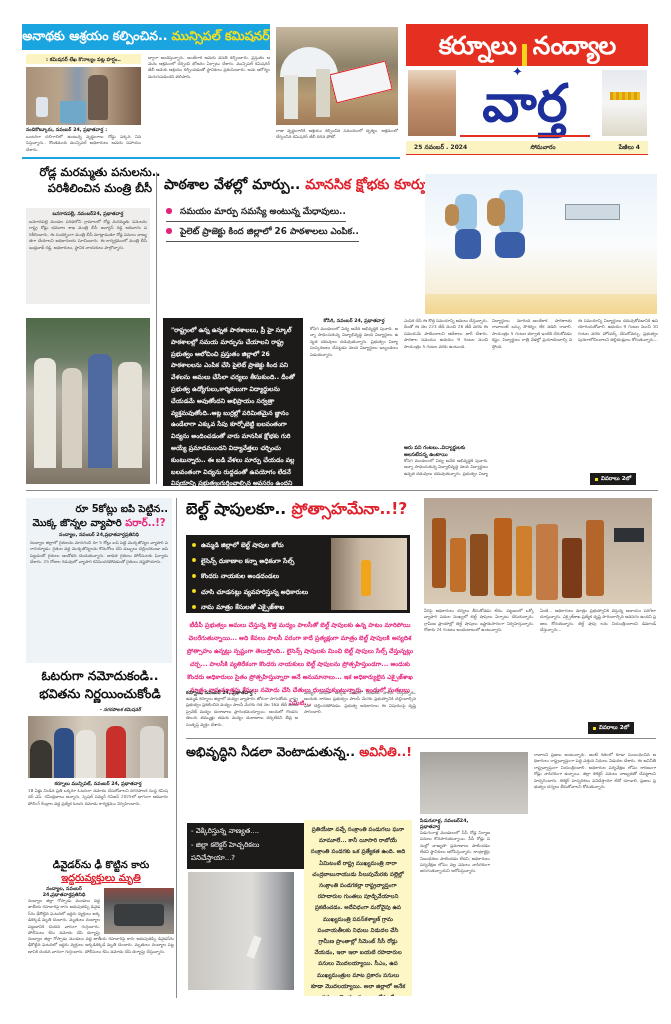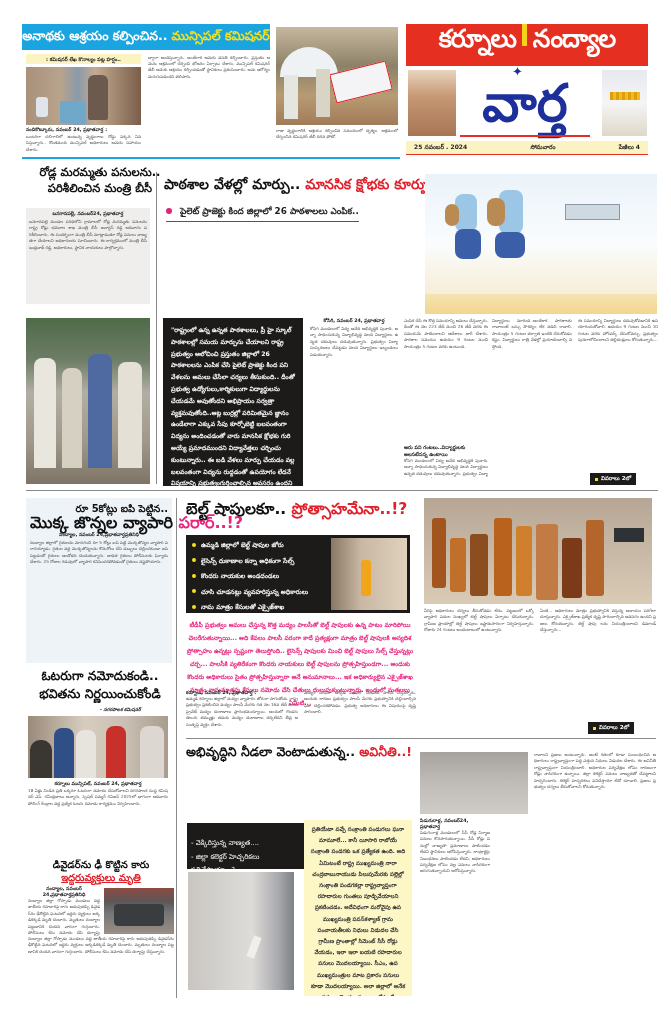--- a/index.html
+++ b/index.html
@@ -5,21 +5,21 @@
 *{box-sizing:border-box;margin:0;padding:0}
 body{width:671px;height:1024px;background:#fff;font-family:"DejaVu Sans",sans-serif;color:#222;position:relative;overflow:hidden}
 .abs{position:absolute}
 .tiny{font-size:4.2px;line-height:6.4px;color:#555;text-align:justify;word-break:break-all}
 .bar{position:absolute;background:#8a8a8a}
 .banner1{left:22px;top:24px;width:248px;height:26px;background:#1ba5e0;color:#fff;font-size:12.5px;font-weight:bold;display:flex;align-items:center;justify-content:center;white-space:nowrap}
 .banner1 .hl{color:#f6e11b;margin-left:4px}
 .caption1{left:26px;top:54px;width:115px;height:10px;background:#fbf3c2;font-size:5px;text-align:center;line-height:10px;font-weight:bold}
 .photo{background:linear-gradient(135deg,#b59b7b,#7d6a55 40%,#c4b49a 70%,#8b7d6c)}
 .dateline{font-size:4.8px;font-weight:bold;text-align:center;color:#222}
-.masthead-red{left:406px;top:24px;width:242px;height:42px;background:#e53021;color:#fff;font-size:25px;font-weight:bold;display:flex;align-items:flex-start;justify-content:center;letter-spacing:-1px;white-space:nowrap}
+.masthead-red{left:406px;top:24px;width:242px;height:42px;background:#e53021;color:#fff;font-size:25px;font-weight:bold;display:flex;align-items:flex-end;justify-content:center;letter-spacing:-1px;white-space:nowrap}
 .masthead-red .sep{display:inline-block;width:5px;height:22px;background:#f6d21b;margin:0 6px}
 .vaartha{left:460px;top:70px;width:130px;height:65px;color:#1d2f9a;font-size:52px;font-weight:bold;text-align:center;line-height:65px;font-family:"DejaVu Serif",serif}
 .vaartha-line{left:460px;top:135px;width:130px;height:2px;background:#e53021}
 .fort{left:408px;top:70px;width:48px;height:66px;background:linear-gradient(180deg,#e8d5c0 0%,#c79874 40%,#a77656 100%)}
 .bull{left:602px;top:70px;width:45px;height:66px;background:linear-gradient(180deg,#e6e9ef 0%,#f5f5f5 50%,#ded8c9 100%)}
 .bull::after{content:"";position:absolute;left:8px;top:22px;width:30px;height:8px;background:repeating-linear-gradient(90deg,#e29a0f 0 3px,#e8c11b 3px 6px)}
 .dateband{left:406px;top:141px;width:242px;height:14px;background:#fbf3c2;border-bottom:1.5px solid #e53021;font-size:6px;font-weight:bold;display:flex;justify-content:space-between;align-items:center;padding:0 8px}
 .headline{font-weight:bold;color:#111;white-space:nowrap}
 .red{color:#e0202b}
 .pink{color:#e8247d}
@@ -91,20 +91,21 @@
   <div class="abs" style="left:62px;top:36px;width:24px;height:114px;background:#4f6aa0;border-radius:8px 8px 0 0"></div>
   <div class="abs" style="left:92px;top:44px;width:24px;height:106px;background:#e4e0d6;border-radius:8px 8px 0 0"></div>
 </div>
 <div class="bar" style="left:156px;top:172px;width:1.2px;height:312px"></div>
 
 <div class="abs headline" style="left:164px;top:176px;font-size:14px">
   <span>పాఠశాల వేళల్లో మార్పు..</span>
   <span class="red">మానసిక క్షోభకు కూర్పు..!</span>
 </div>
 <ul class="abs bullet-list" style="left:166px;top:202px">
+  <li>సమయం మార్పు సమస్యే అంటున్న మేధావులు..</li>
   <li>పైలెట్ ప్రాజెక్టు కింద జిల్లాలో 26 పాఠశాలలు ఎంపిక..</li>
 </ul>
 <div class="abs cartoon-sky" style="left:425px;top:174px;width:232px;height:140px">
   <div class="abs" style="left:140px;top:30px;width:55px;height:16px;background:#cfd9e2;border:1px solid #8a98a6"></div>
   <div class="kid" style="left:30px;top:20px;width:22px;height:38px;background:#9cc6e6"></div>
   <div class="kid" style="left:30px;top:55px;width:26px;height:30px;background:#3a5fa8"></div>
   <div class="kid" style="left:20px;top:30px;width:14px;height:22px;background:#b98a52"></div>
   <div class="kid" style="left:74px;top:16px;width:24px;height:44px;background:#9cc6e6"></div>
   <div class="kid" style="left:70px;top:58px;width:30px;height:26px;background:#3a5fa8"></div>
   <div class="kid" style="left:62px;top:24px;width:18px;height:28px;background:#b98a52"></div>
@@ -123,21 +124,21 @@
 <div class="abs tiny" style="left:492px;top:318px;width:80px;height:160px;overflow:hidden">విద్యార్థులు మారింది..అంతేకాక పాఠశాలకు రావాలంటే బస్సు సౌకర్యం లేక నడిచి రావాలి. సాయంత్రం 5 గంటల తర్వాత ఇంటికి చేరుకోవడం కష్టం. విద్యార్థులు రాత్రి వేళల్లో ప్రయాణించాల్సి వస్తోంది.</div>
 <div class="abs tiny" style="left:578px;top:318px;width:80px;height:150px;overflow:hidden">ఈ సమయాన్ని విద్యార్థులు చదువుకోవడానికి ఉపయోగించుకోవాలి. ఉదయం 9 గంటల నుంచి 10గంటల వరకు హోంవర్క్ చేసుకోవచ్చు. ప్రభుత్వం పునరాలోచించాలని తల్లిదండ్రులు కోరుతున్నారు...</div>
 <div class="abs more" style="left:590px;top:473px">
   <span class="dot"></span>
   <span>వివరాలు 2లో</span>
 </div>
 <div class="bar" style="left:26px;top:490px;width:632px;height:1.2px"></div>
 
 <div class="abs greybox" style="left:26px;top:498px;width:146px;height:165px;padding:4px;background:#eef3f7">
   <div class="headline" style="font-size:10px;text-align:right;line-height:14px">రూ 5కోట్లు ఐపి పెట్టిన..</div>
-  <div class="headline" style="font-size:16px;text-align:right;line-height:14px">
+  <div class="headline" style="font-size:10px;text-align:center;line-height:14px">
     <span>మొక్క జొన్నల వ్యాపారి</span>
     <span class="pink">పరార్..!?</span>
   </div>
   <div class="dateline" style="margin-top:2px">నంద్యాల, నవంబర్ 24,ప్రభాతవార్తప్రతినిధి</div>
   <div class="tiny" style="height:114px;overflow:hidden;margin-top:2px">నంద్యాల జిల్లాలో రైతులను మోసగించి రూ 5 కోట్లు ఐపి పెట్టి మొక్కజొన్నల వ్యాపారి పరారయ్యాడు. రైతుల వద్ద మొక్కజొన్నలను కొనుగోలు చేసి డబ్బులు చెల్లించకుండా ఐపి పెట్టడంతో రైతులు ఆందోళన చెందుతున్నారు. బాధిత రైతులు పోలీసులకు ఫిర్యాదు చేశారు. 25 రోజుల గడువులో వ్యాపారి కనిపించకపోవడంతో రైతులు నష్టపోయారు.</div>
 </div>
 
 <div class="abs headline" style="left:26px;top:667px;width:148px;text-align:center;font-size:12.5px;line-height:18px">
   <div>ఓటరుగా నమోదుకండి..</div>
   <div>భవితను నిర్ణయించుకోండి</div>
@@ -203,21 +204,21 @@
 <div class="abs more" style="left:588px;top:722px">
   <span class="dot"></span>
   <span>వివరాలు 2లో</span>
 </div>
 <div class="bar" style="left:186px;top:738px;width:470px;height:1.2px"></div>
 
 <div class="abs headline" style="left:186px;top:744px;font-size:12.5px">
   <span>అభివృద్ధిని నీడలా వెంటాడుతున్న..</span>
   <span class="red">అవినీతి..!</span>
 </div>
-<div class="abs" style="left:187px;top:823px;width:119px;height:46px;background:#1d1a1a;color:#fff;font-size:7px;line-height:13.5px;padding:14px 4px">
+<div class="abs" style="left:187px;top:823px;width:119px;height:46px;background:#1d1a1a;color:#fff;font-size:7px;line-height:13.5px;padding:2px 4px">
   <div>- వెక్కిరిస్తున్న నాణ్యత....</div>
   <div>- జిల్లా కలెక్టర్ హెచ్చరికలు పనిచేస్తాయా...?</div>
 </div>
 <div class="abs photo" style="left:188px;top:872px;width:106px;height:118px;background:linear-gradient(90deg,#c9c6c2 0%,#dedcd8 60%,#a9aaae 85%,#7d8085 100%)">
   <div class="abs" style="left:62px;top:64px;width:8px;height:22px;background:#f1efec;transform:rotate(20deg)"></div>
 </div>
 <div class="abs yellowbox" style="left:304px;top:820px;width:108px;height:176px;overflow:hidden">ప్రతియేటా వచ్చే సంక్రాంతి పండుగలు ఘనా మామూలే... కానీ యీసారి రాబోయే సంక్రాంతి పండగకు ఒక ప్రత్యేకత ఉంది. అది ఏమిటంటే రాష్ట్ర ముఖ్యమంత్రి నారా చంద్రబాబునాయుడు పిలుపుమేరకు పల్లెల్లో సంక్రాంతి పండగకల్లా రాష్ట్రవ్యాప్తంగా రహదారుల గుంతలు పూడ్చివేయాలని ప్రకటించడం. అదేవిధంగా మరోవైపు ఉప ముఖ్యమంత్రి పవన్‌కళ్యాణ్ గ్రామ పంచాయతీలకు నిధులు విడుదల చేసి గ్రామీణ ప్రాంతాల్లో సిమెంట్ సీసీ రోడ్లు వేయడం, ఇలా ఇలా బయటి రహదారుల పనులు మొదలయ్యాయి. సీఎం, ఉప ముఖ్యమంత్రుల మాట ప్రకారం పనులు కూడా మొదలయ్యాయి. అలా జిల్లాలో అనేక పనులు మొదలయ్యాయి. లేకుంటే జరుగుతున్న అభివృద్ధి పనులను అవినీతి నీడలా వెంటాడటం, అదేవిధంగా మరోవైపు పనులకు నాణ్యత వెక్కిరిస్తుంది.</div>
 <div class="abs photo" style="left:420px;top:752px;width:108px;height:62px;background:linear-gradient(180deg,#a6a29e 0%,#c0bcb7 50%,#cfcbc6 100%)"></div>
 <div class="abs" style="left:420px;top:818px;width:70px">
   <div class="dateline" style="text-align:left">పిడుగురాళ్ల, నవంబర్24, ప్రభాతవార్త</div>

